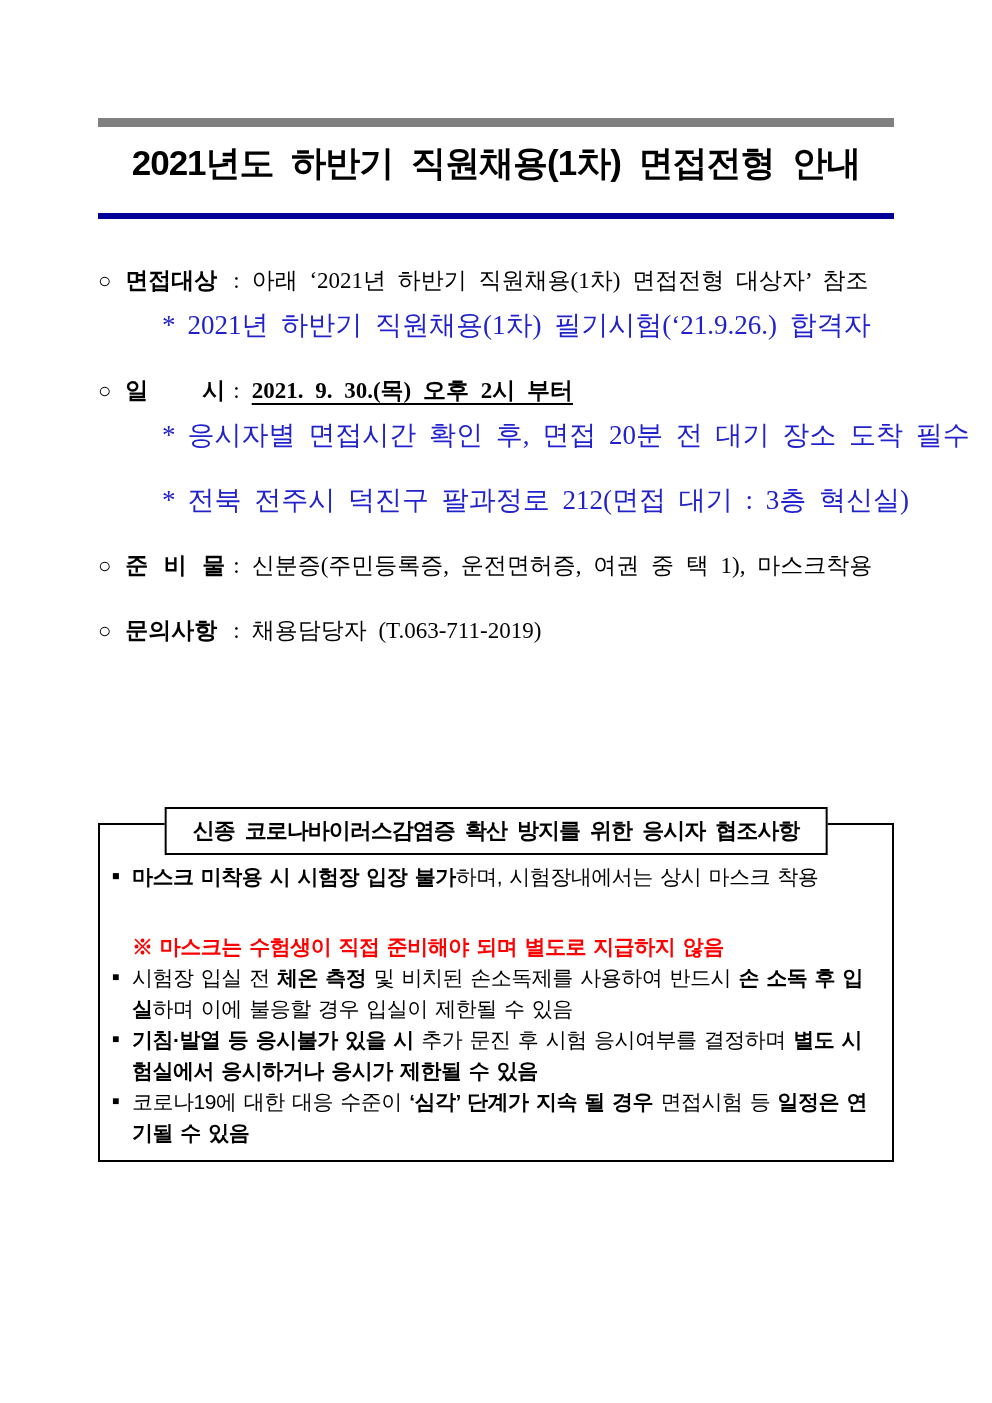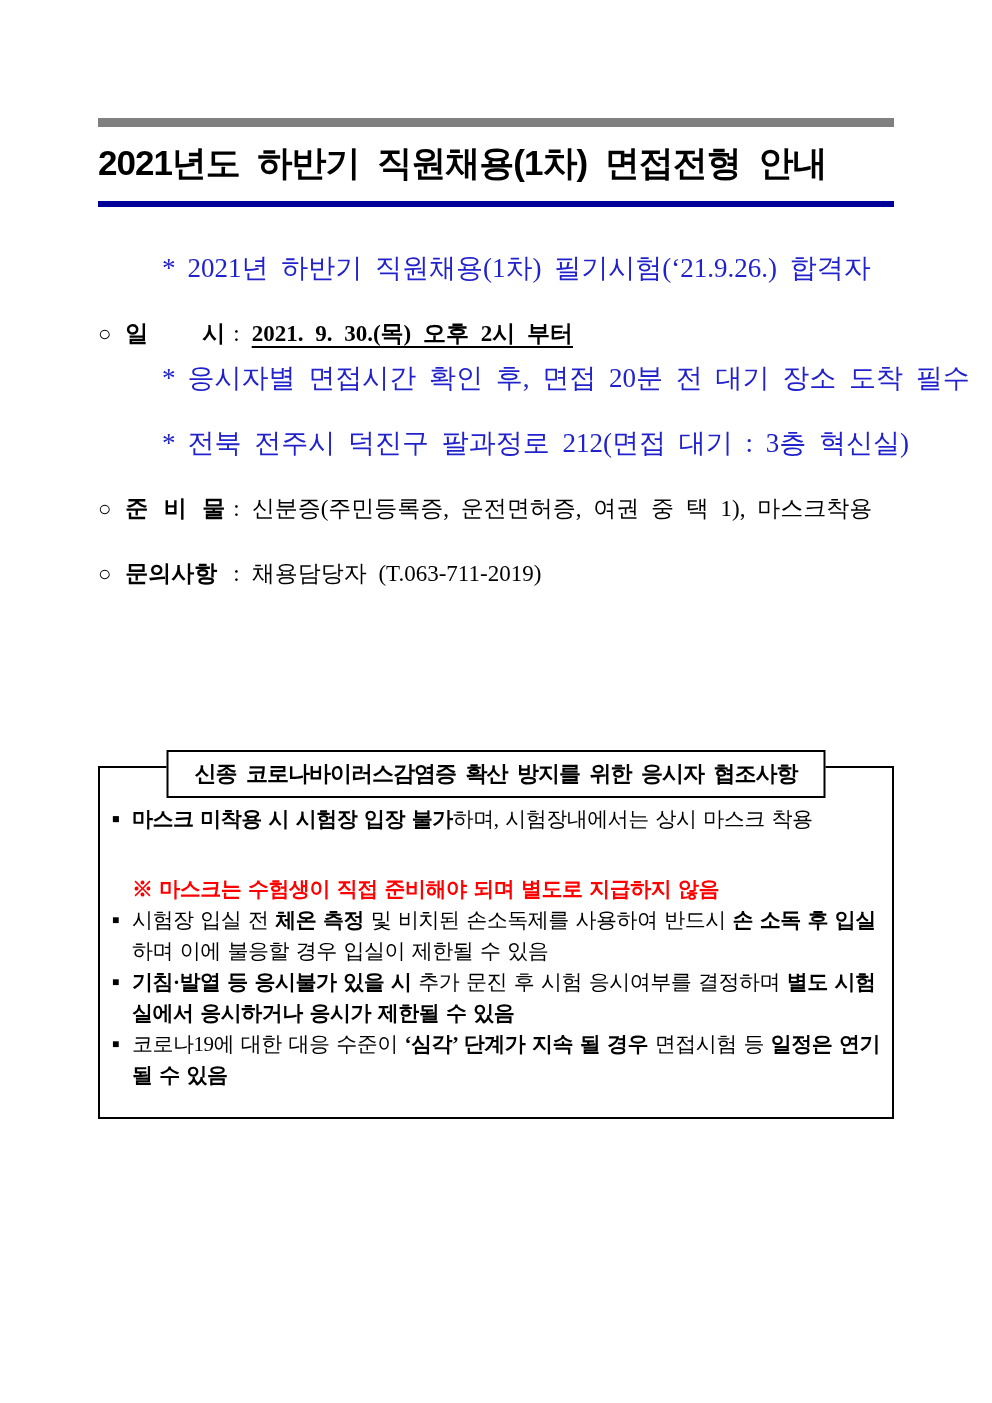--- a/index.html
+++ b/index.html
@@ -10,21 +10,21 @@
     overflow:hidden;
   }
   .page{padding:118px 98px 0 98px;box-sizing:border-box;}
 
   
   .rule-gray{height:9px;background:var(--title-rule-gray,#808080);}
   .rule-navy{height:6px;background:var(--title-rule-navy,#000099);}
   .doc-title{
     font-family:"Liberation Sans",sans-serif;
     font-weight:bold;font-size:35px;line-height:44px;
-    margin:14px 0 16px 0;
+    text-align:center;margin:14px 0 28px 0;
     word-spacing:9px;letter-spacing:-1px;
   }
 
   
   .info-list{margin-top:46px;}
   .info-item{margin-bottom:34px;}
   .info-line{font-size:23px;line-height:31px;word-spacing:6px;white-space:nowrap;}
   .circle{font-size:22px;margin-right:14px;font-weight:normal;}
   .label{
     display:inline-block;width:100px;font-weight:bold;
@@ -39,22 +39,22 @@
     margin-top:14px;padding-left:64px;
     font-size:27px;line-height:31px;word-spacing:6px;
     color:var(--note-blue,#2222cc);white-space:nowrap;
   }
   .note-marker{margin-right:12px;}
 
   
   .notice-box{
     position:relative;margin-top:177px;
     border:2px solid #000;
-    padding:36px 12px 26px 12px;
-    font-family:Liberation Serif, serif;
+    padding:36px 12px 12px 12px;
+    font-family:Liberation Sans, sans-serif;
   }
   .notice-header{
     position:absolute;top:-18px;left:50%;transform:translateX(-50%);
     background:#fff;border:2px solid #000;
     padding:7px 26px;font-weight:bold;font-size:22px;
     white-space:nowrap;word-spacing:5px;letter-spacing:-1px;
   }
   .notice-item{
     position:relative;padding-left:20px;
     font-size:21px;line-height:31px;word-spacing:2px;letter-spacing:-0.5px;
@@ -72,20 +72,23 @@
 
   <header class="title-block">
     <div class="rule-gray"></div>
     <h1 class="doc-title">2021년도 하반기 직원채용(1차) 면접전형 안내</h1>
     <div class="rule-navy"></div>
   </header>
 
   <main class="info-list">
 
     <section class="info-item">
+      <div class="info-line">
+        <span class="circle">○</span><span class="label">면접대상</span><span class="colon">:</span><span class="value">아래 ‘2021년 하반기 직원채용(1차) 면접전형 대상자’ 참조</span>
+      </div>
       <div class="note-line">
         <span class="note-marker">*</span><span class="note">2021년 하반기 직원채용(1차) 필기시험(‘21.9.26.) 합격자</span>
       </div>
     </section>
 
     <section class="info-item">
       <div class="info-line">
         <span class="circle">○</span><span class="label">일 시</span><span class="colon">:</span><span class="value bu">2021. 9. 30.(목) 오후 2시 부터</span>
       </div>
       <div class="note-line">

